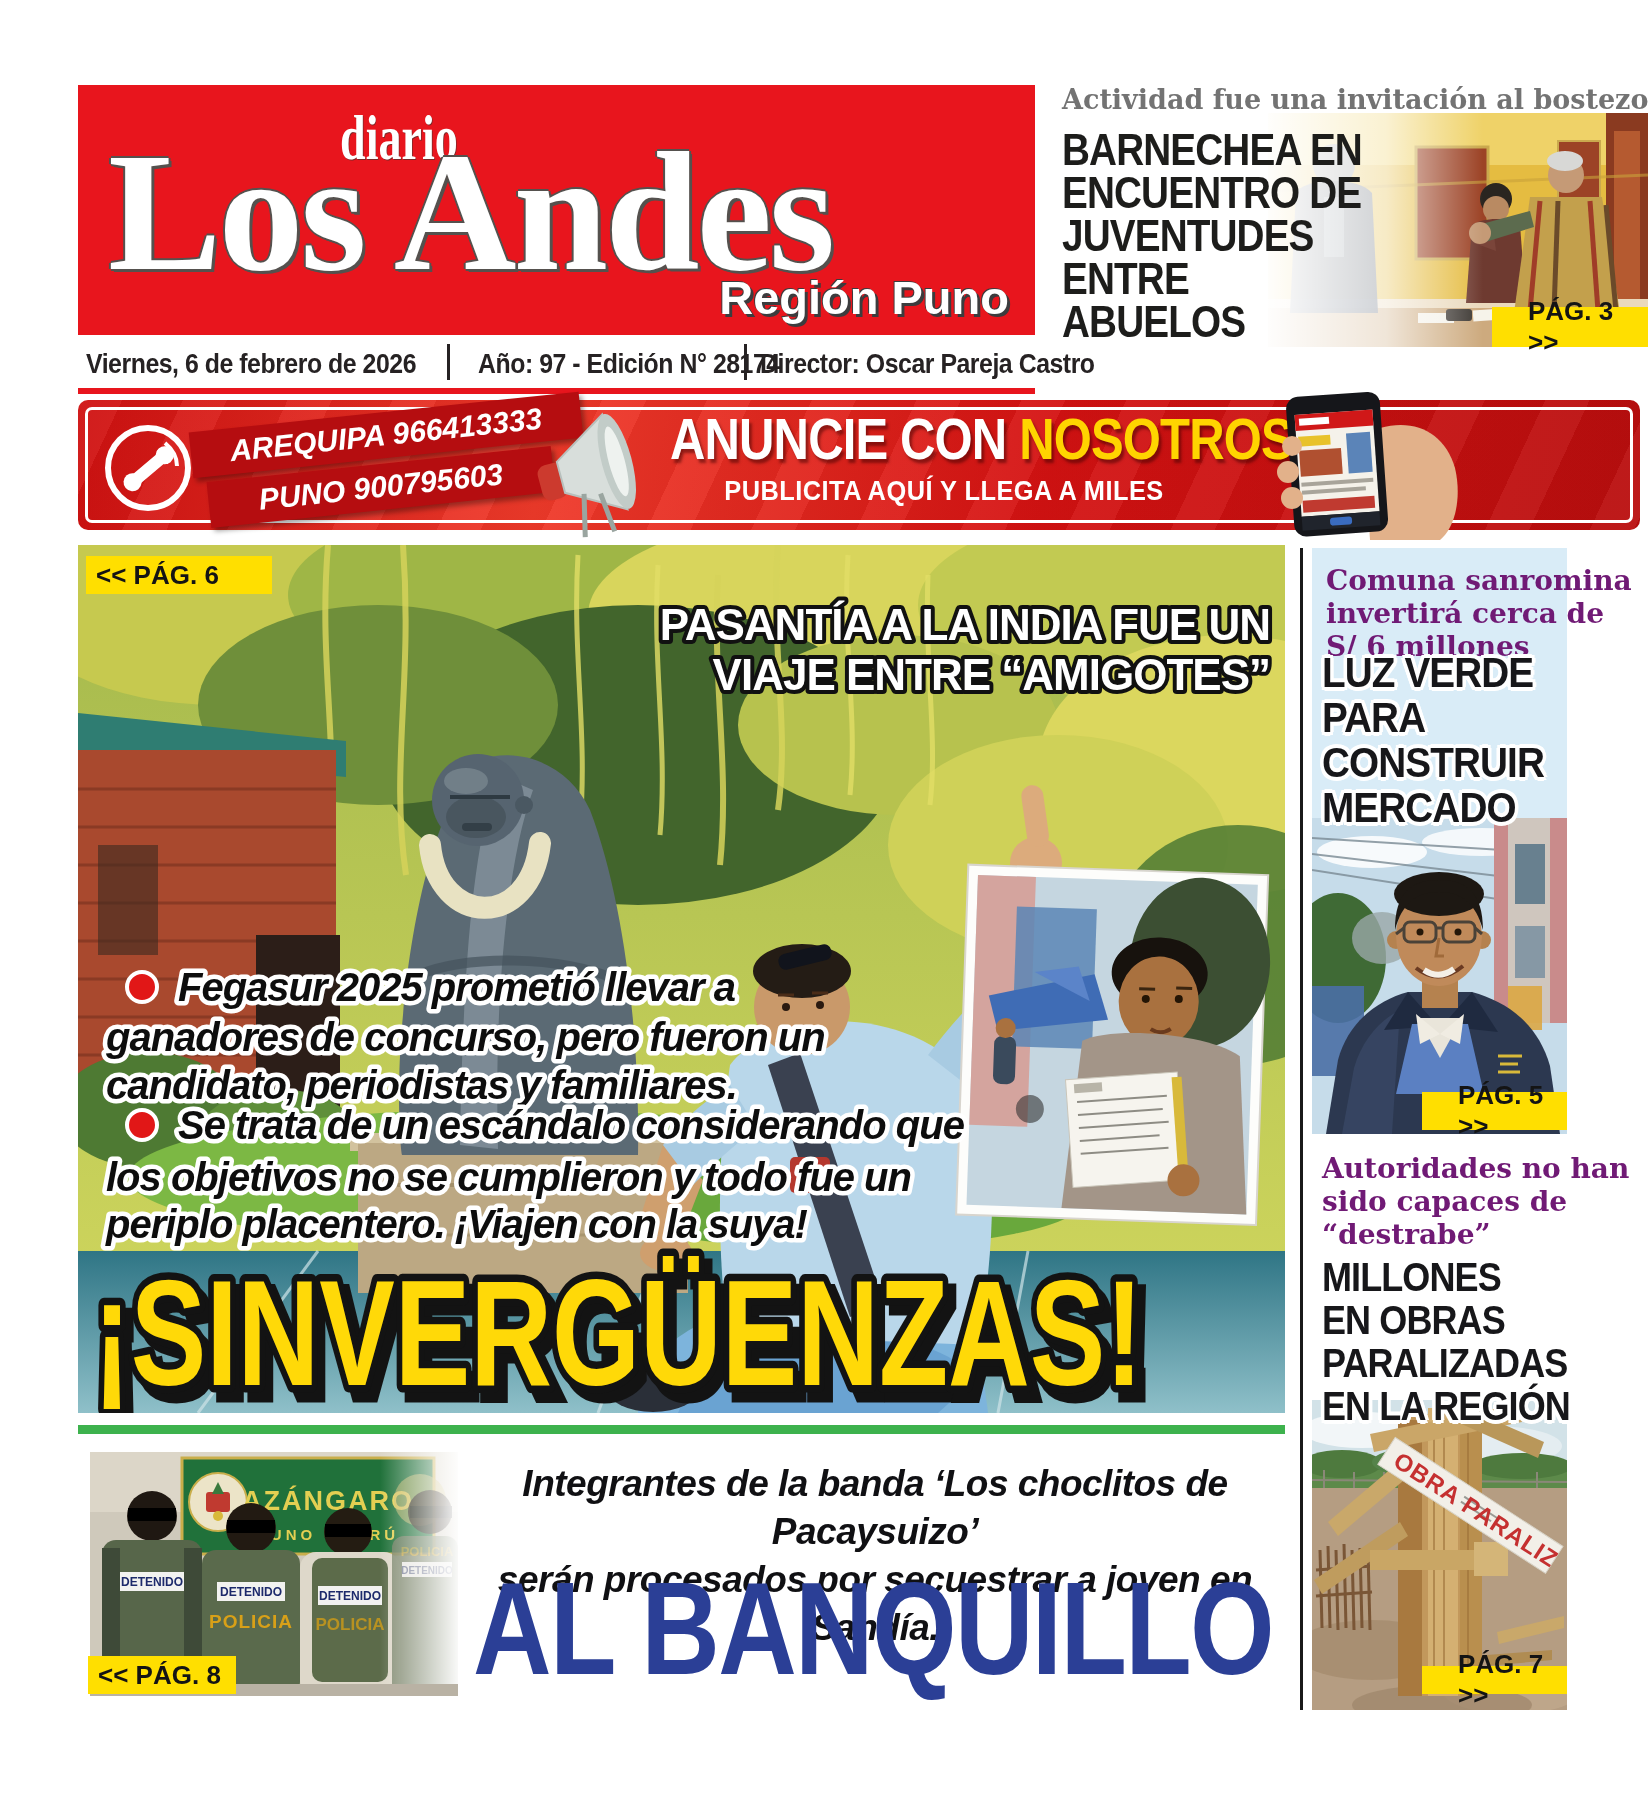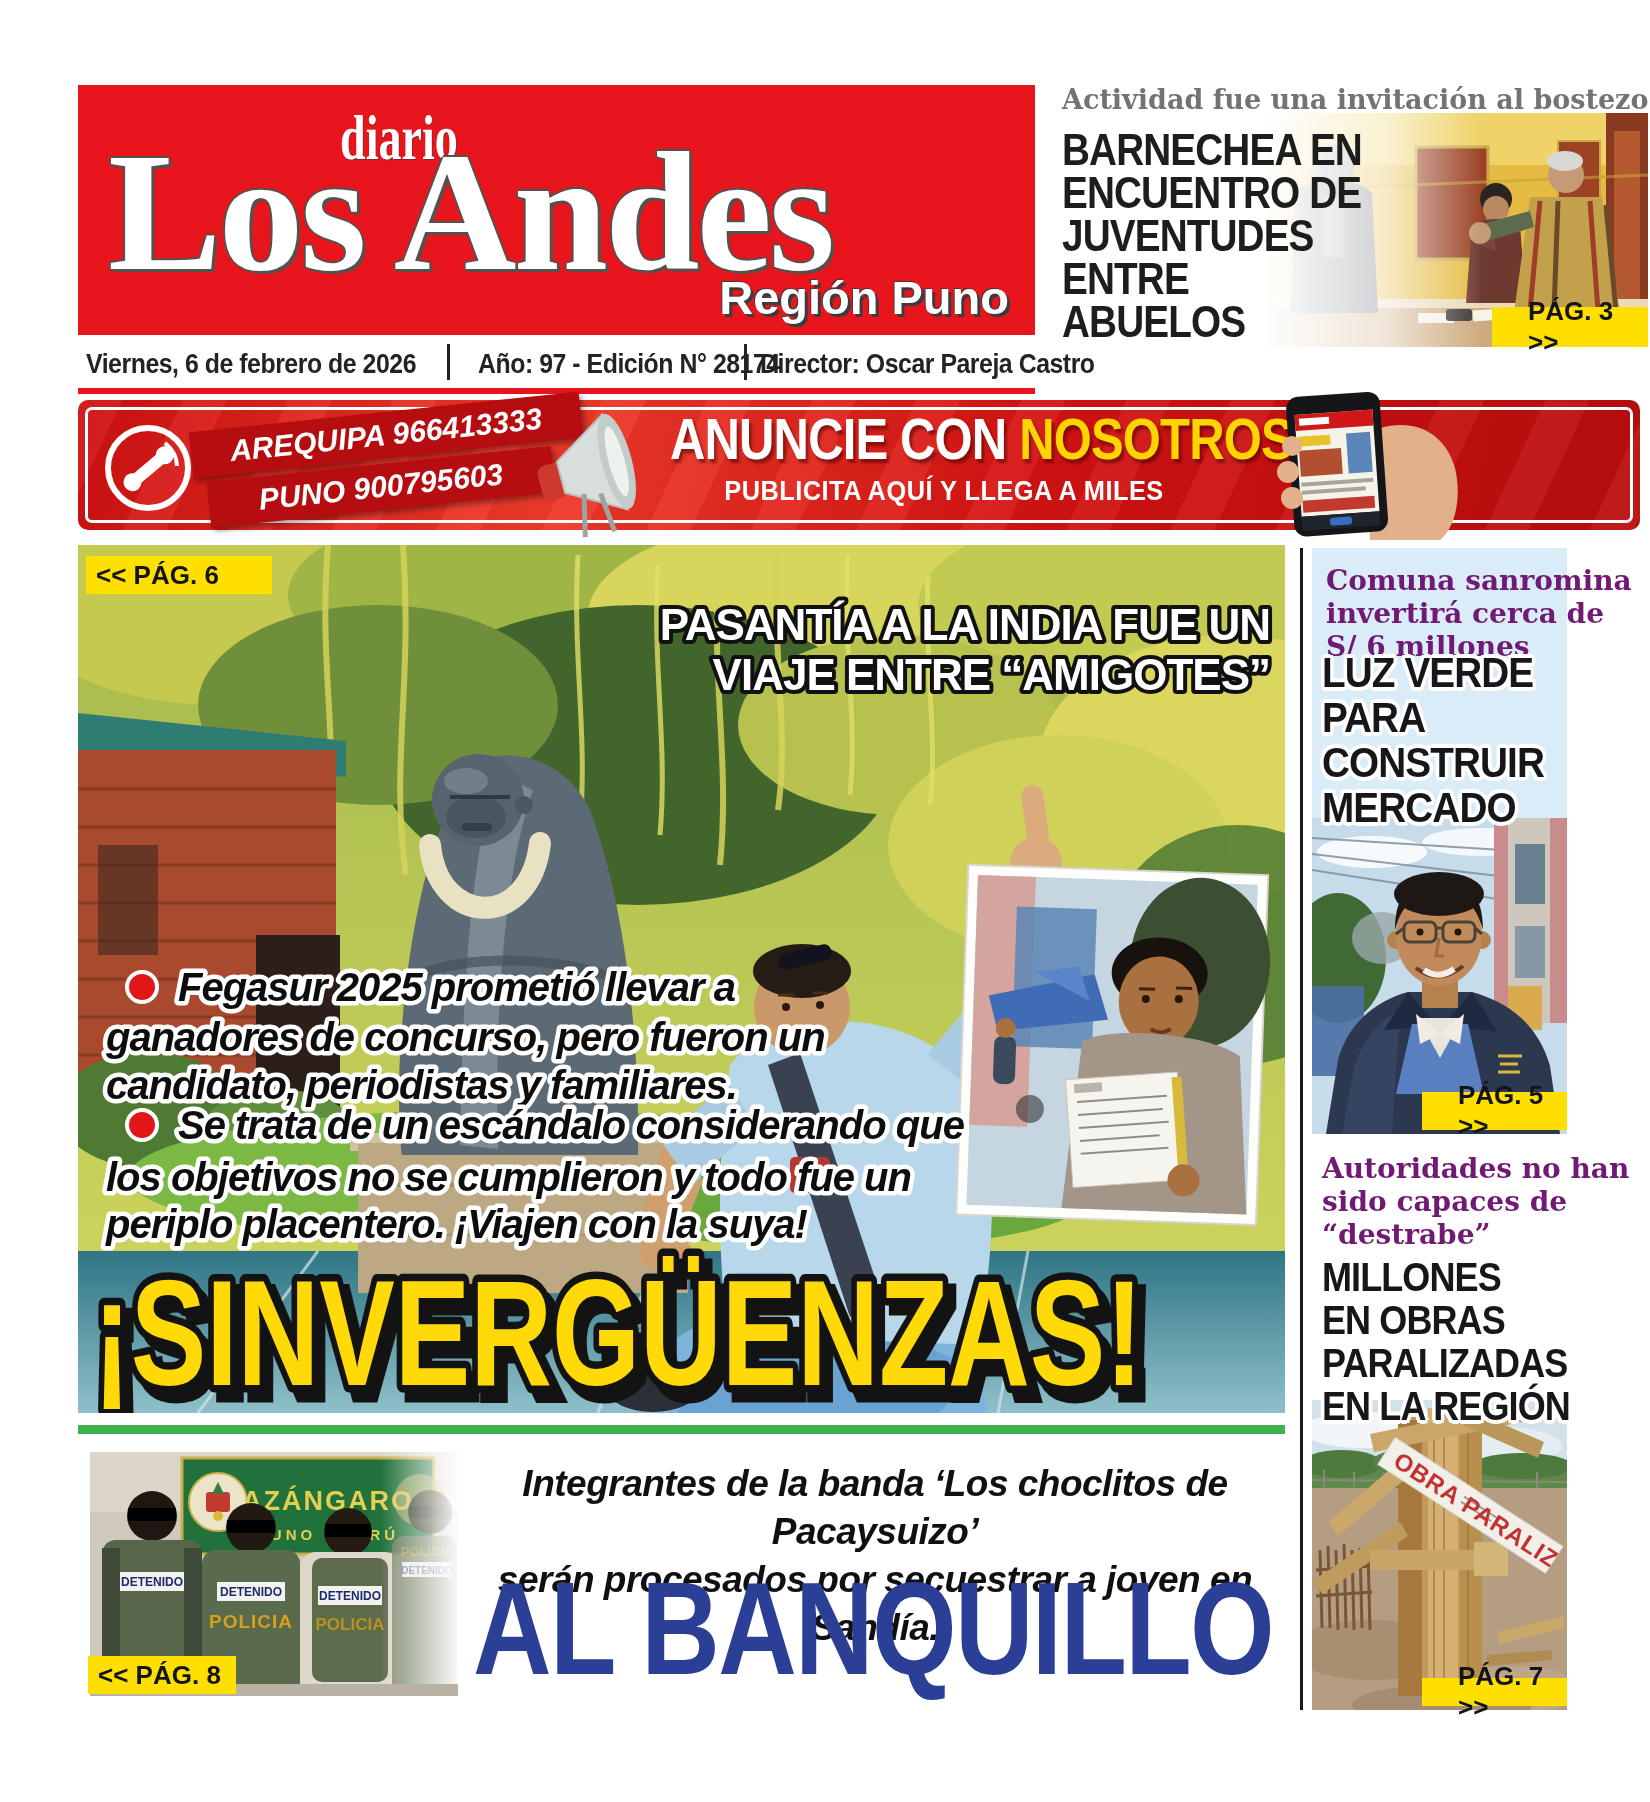--- a/index.html
+++ b/index.html
@@ -34,21 +34,21 @@
                      transform:scaleX(.88); transform-origin:left top; letter-spacing:-1px; }
 
   
   .tag { position:absolute; background:#ffdf00; color:#141414; font-weight:bold; font-size:26px;
          display:flex; align-items:center; z-index:4; letter-spacing:0; }
   .tag-r { justify-content:center;padding-left:36px; }
   .tag-l { justify-content:flex-start; padding-left:10px; }
   .tag-3 { left:1492px; top:307px; width:156px; height:40px; }
   .tag-5 { left:1422px; top:1092px; width:145px; height:38px; }
   .tag-6 { left:86px;  top:556px;  width:186px; height:38px; }
-  .tag-7 { left:1422px; top:1666px; width:145px; height:28px;margin-top:12px; }
+  .tag-7 { left:1422px; top:1666px; width:145px; height:28px; }
   .tag-8 { left:88px;  top:1656px; width:148px; height:38px; }
 
   
   .banner { position:absolute; left:78px; top:400px; width:1562px; height:130px; border-radius:10px;
             background:linear-gradient(100deg,#cf1111 0%,#ef3a2a 30%,#d41212 62%,#b90e0e 100%); }
   .banner-streaks { position:absolute; inset:0; border-radius:10px;
             background:repeating-linear-gradient(115deg, rgba(255,255,255,.05) 0 40px, rgba(0,0,0,.04) 40px 95px); }
   .banner-border { position:absolute; inset:7px; border:3px solid #fff; border-radius:7px; }
   .b-phone-circle { position:absolute; left:24px; top:22px; }
   .b-ribbon { position:absolute; background:#b50d10; color:#fff; font-style:italic; font-weight:bold;

